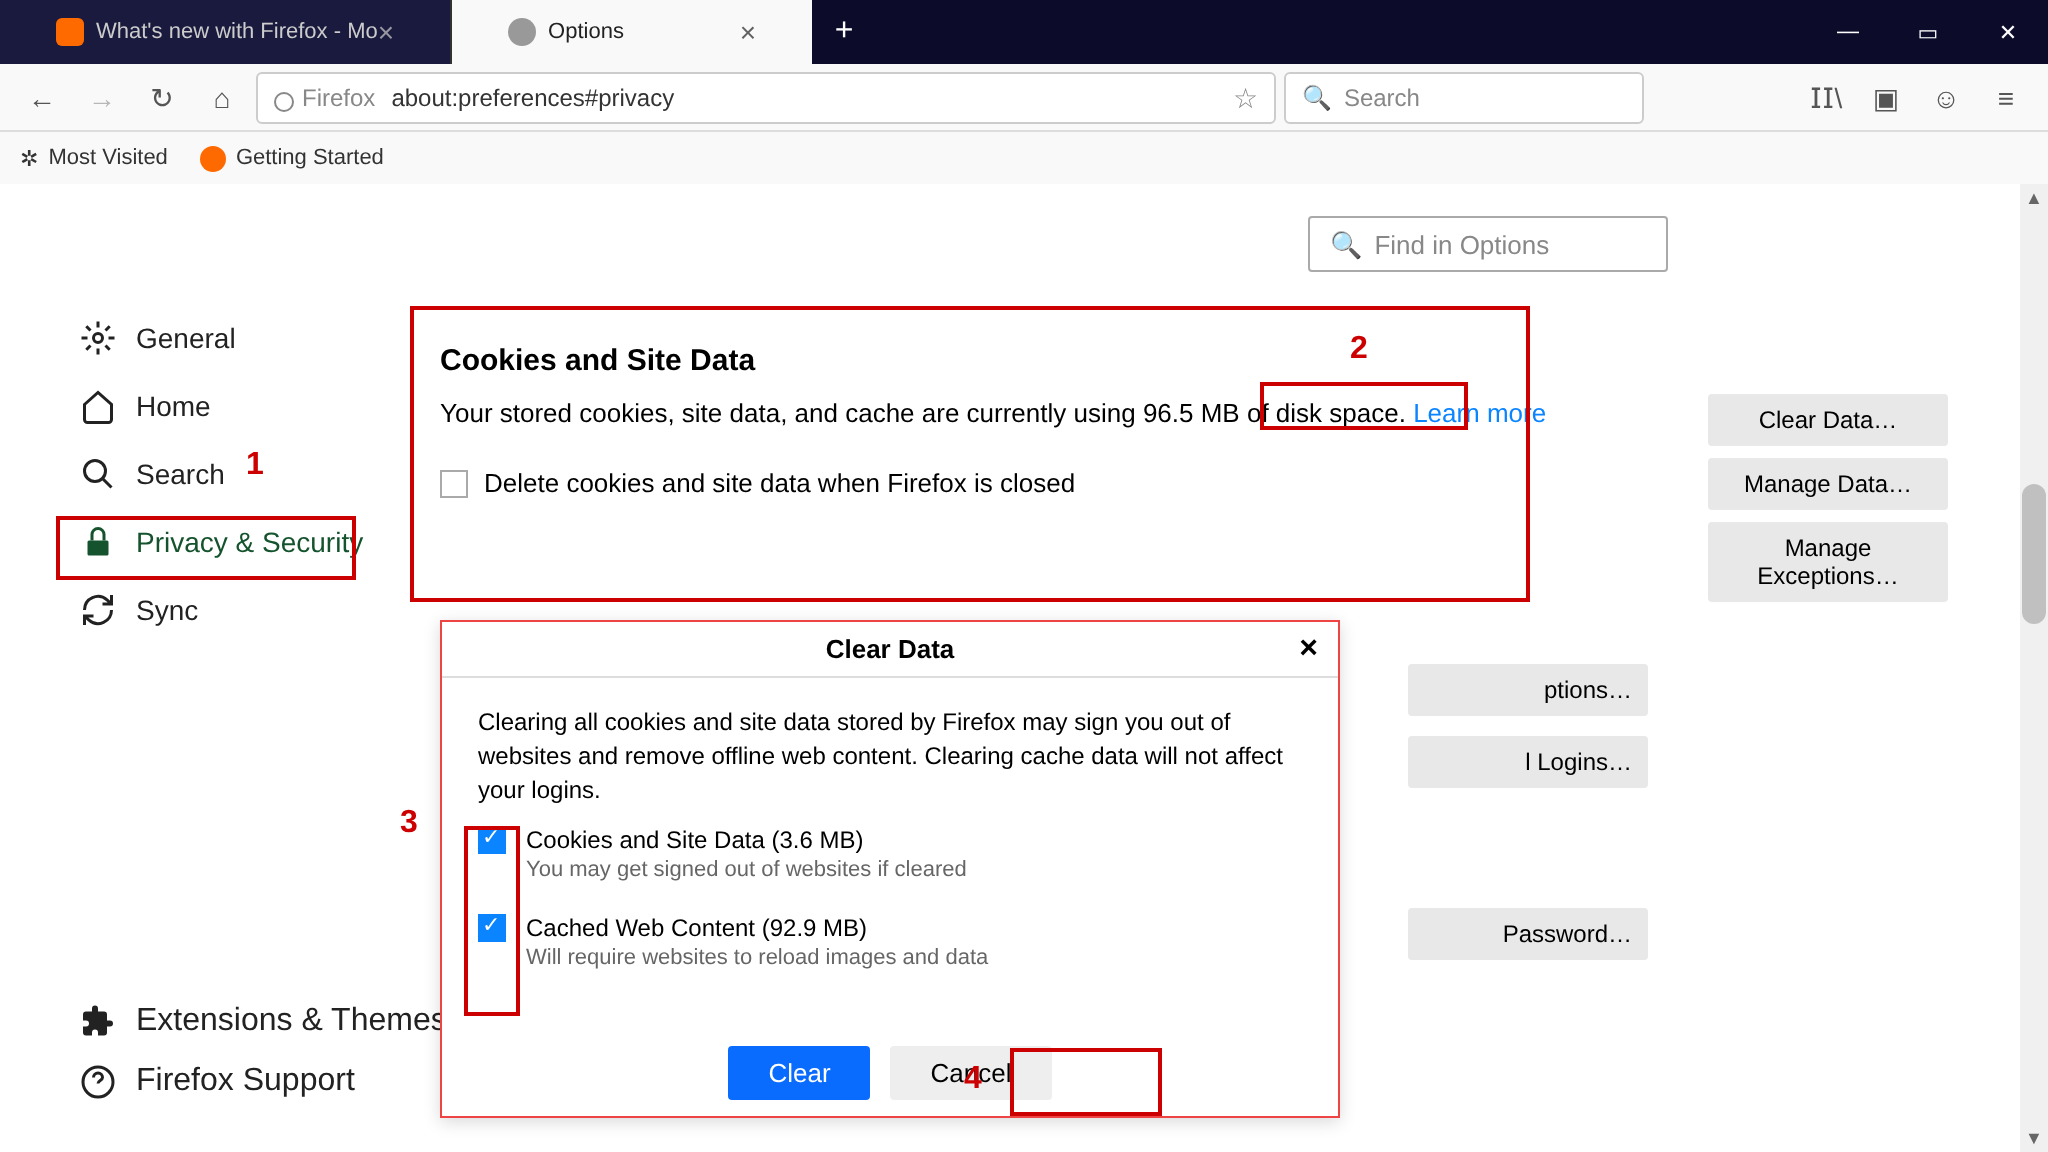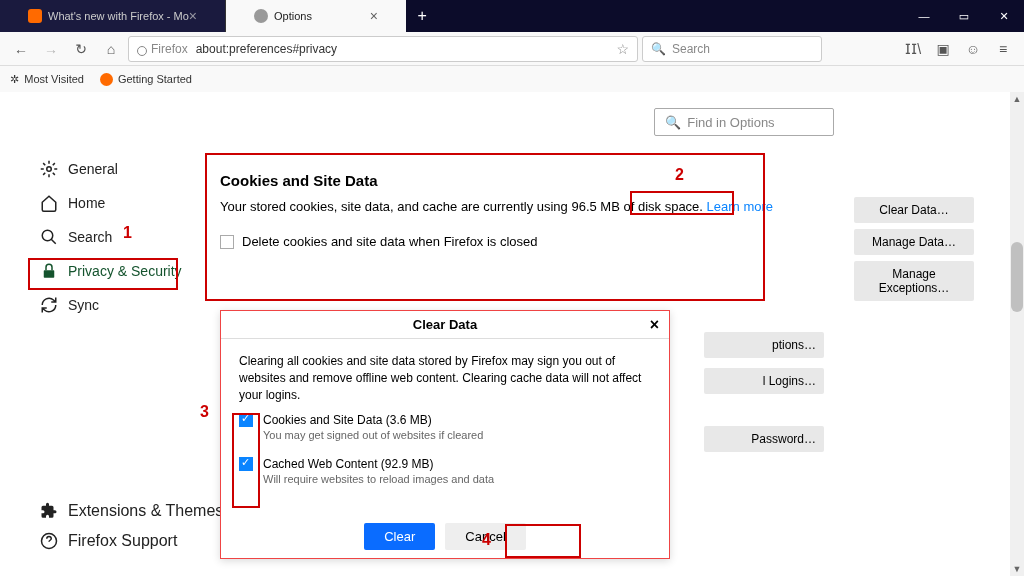--- a/index.html
+++ b/index.html
@@ -209,21 +209,21 @@
           <button class="btn">Clear Data…</button>
           <button class="btn">Manage Data…</button>
           <button class="btn">Manage Exceptions…</button>
         </div>
       </div>
     </div>
 
     <div class="other-btns">
       <button class="btn">ptions…</button>
       <button class="btn">l Logins…</button>
-      <button class="btn" style="margin-top:22px">Password…</button>
+      <button class="btn" style="margin-top:50px">Password…</button>
     </div>
   </div>
 </div>
 
 <div class="dialog">
   <div class="dialog-header">
     <span>Clear Data</span>
     <span class="dialog-close">×</span>
   </div>
   <div class="dialog-body">

